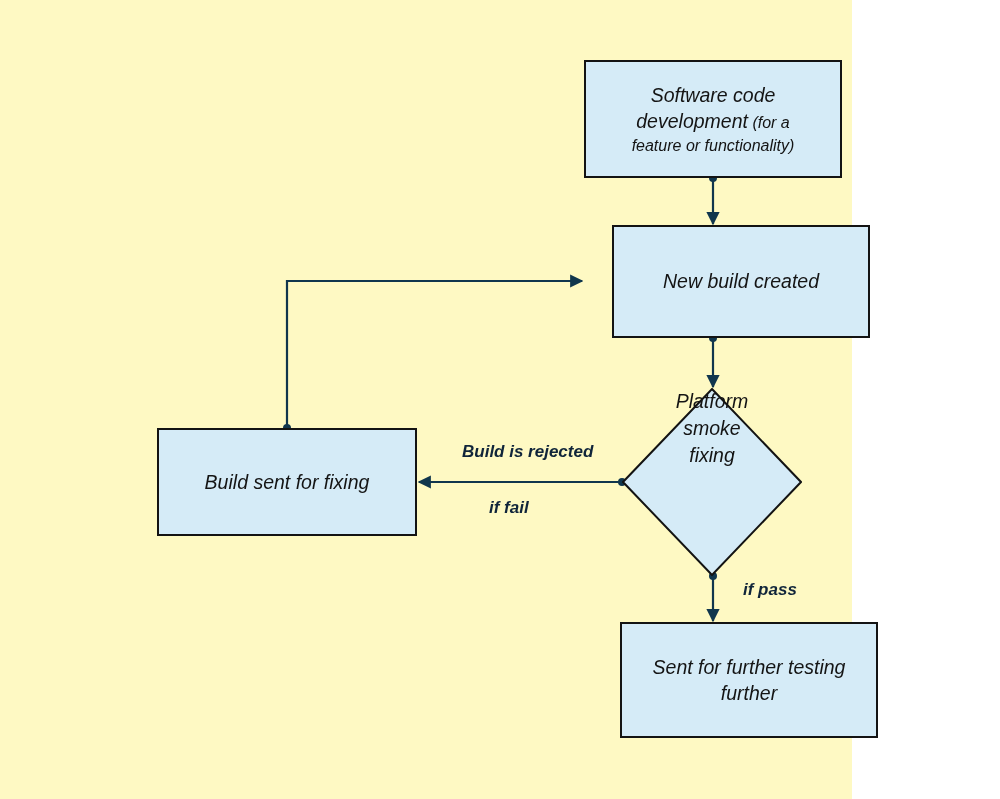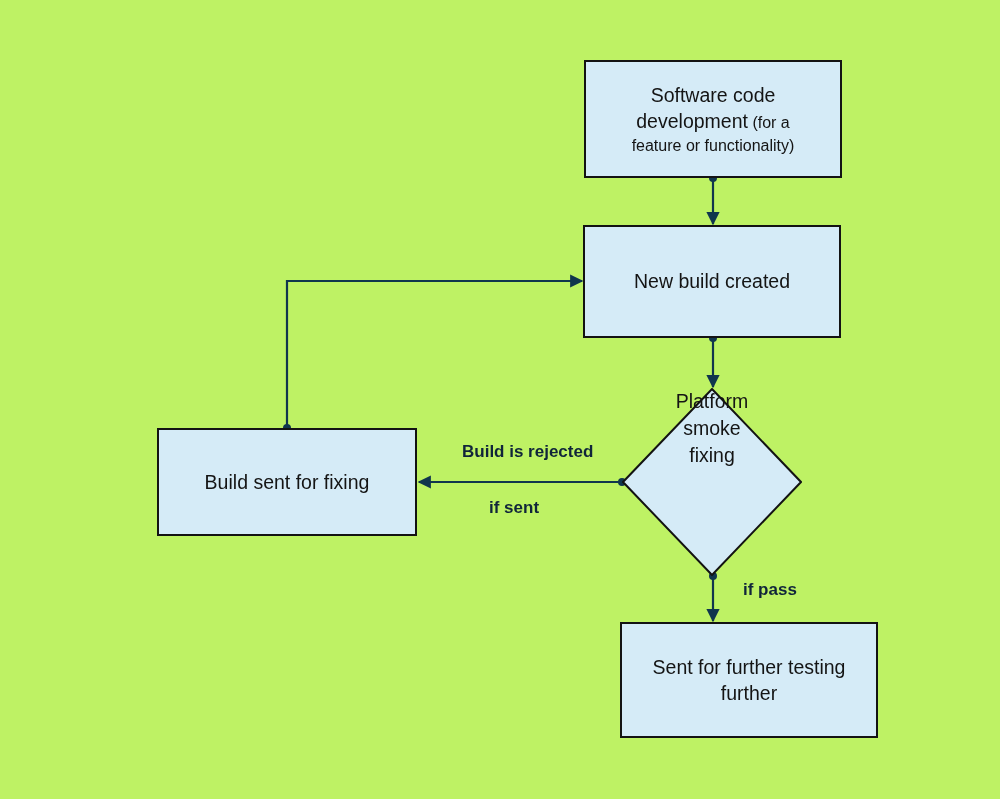--- a/index.html
+++ b/index.html
@@ -7,23 +7,24 @@
     padding: 0;
   }
   body {
     width: 1000px;
     height: 799px;
     overflow: hidden;
     font-family: "Liberation Sans", sans-serif;
   }
   #canvas {
     position: relative;
-    width: 1000px;
+    width: 852px;
     height: 799px;
-    background: #bef264;
+    background: #fef9c3;
+    font-style: italic;
   }
   #edge-layer {
     position: absolute;
     left: 0;
     top: 0;
     width: 1000px;
     height: 799px;
     pointer-events: none;
   }
   .node {
@@ -36,21 +37,21 @@
     justify-content: center;
     text-align: center;
     color: #141414;
     line-height: 1.35;
   }
   .node .txt {
     display: block;
     padding: 0 10px;
   }
   .n-dev   { left: 584px; top: 60px;  width: 258px; height: 118px; }
-  .n-build { left: 583px; top: 225px; width: 258px; height: 113px; }
+  .n-build { left: 612px; top: 225px; width: 258px; height: 113px; }
   .n-fix   { left: 157px; top: 428px; width: 260px; height: 108px; text-align: right; }
   .n-next  { left: 620px; top: 622px; width: 258px; height: 116px; justify-content: center; }
 
   .t-lg { font-size: 19.5px; }
   .t-sm { font-size: 16px; }
 
   .diamond-wrap {
     position: absolute;
     left: 622px;
     top: 388px;
@@ -157,16 +158,16 @@
   </div>
 
   <div class="node n-next">
     <span class="txt t-lg">
       <span>Sent for further testing</span><br>
       <span>further</span>
     </span>
   </div>
 
   <div class="edge-label lbl-rejected">Build is rejected</div>
-  <div class="edge-label lbl-iffail">if sent</div>
+  <div class="edge-label lbl-iffail">if fail</div>
   <div class="edge-label lbl-ifpass">if pass</div>
 
 </div>
 
 </body></html>

